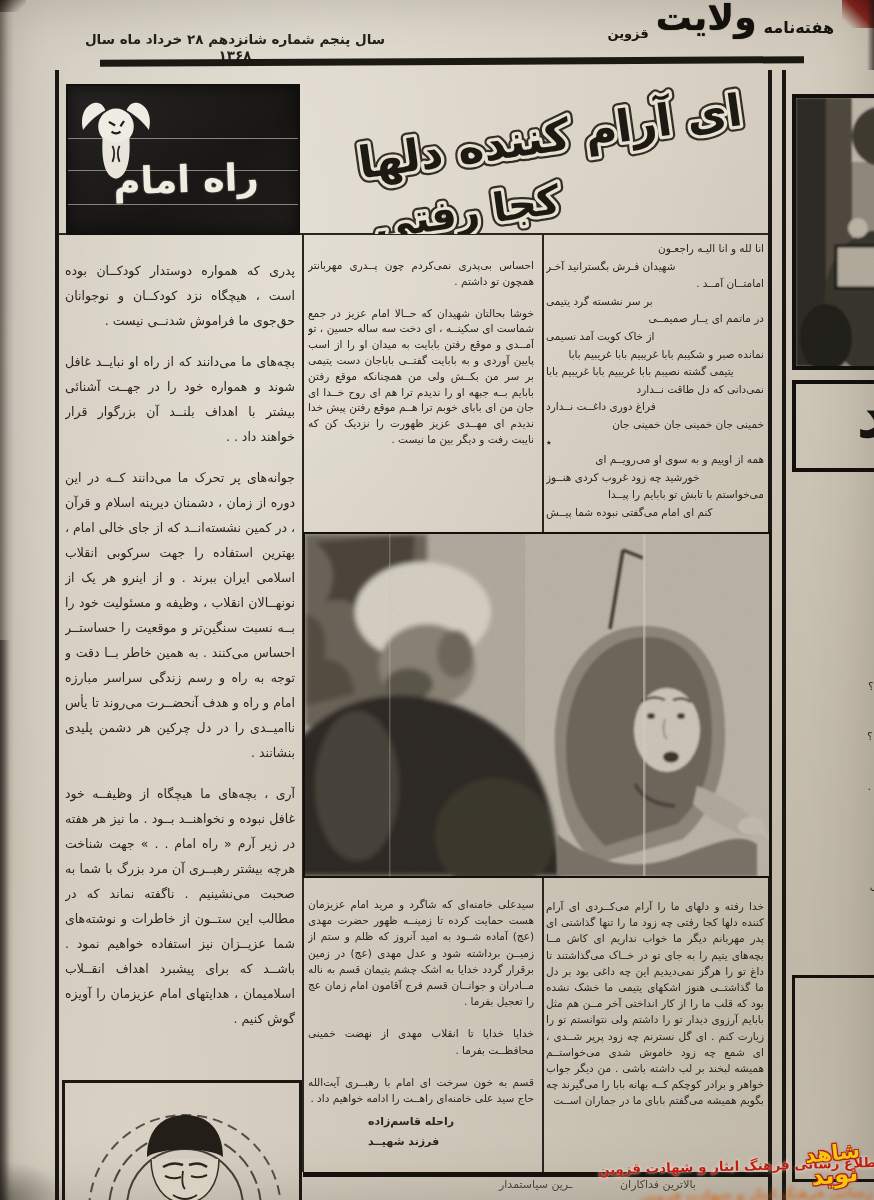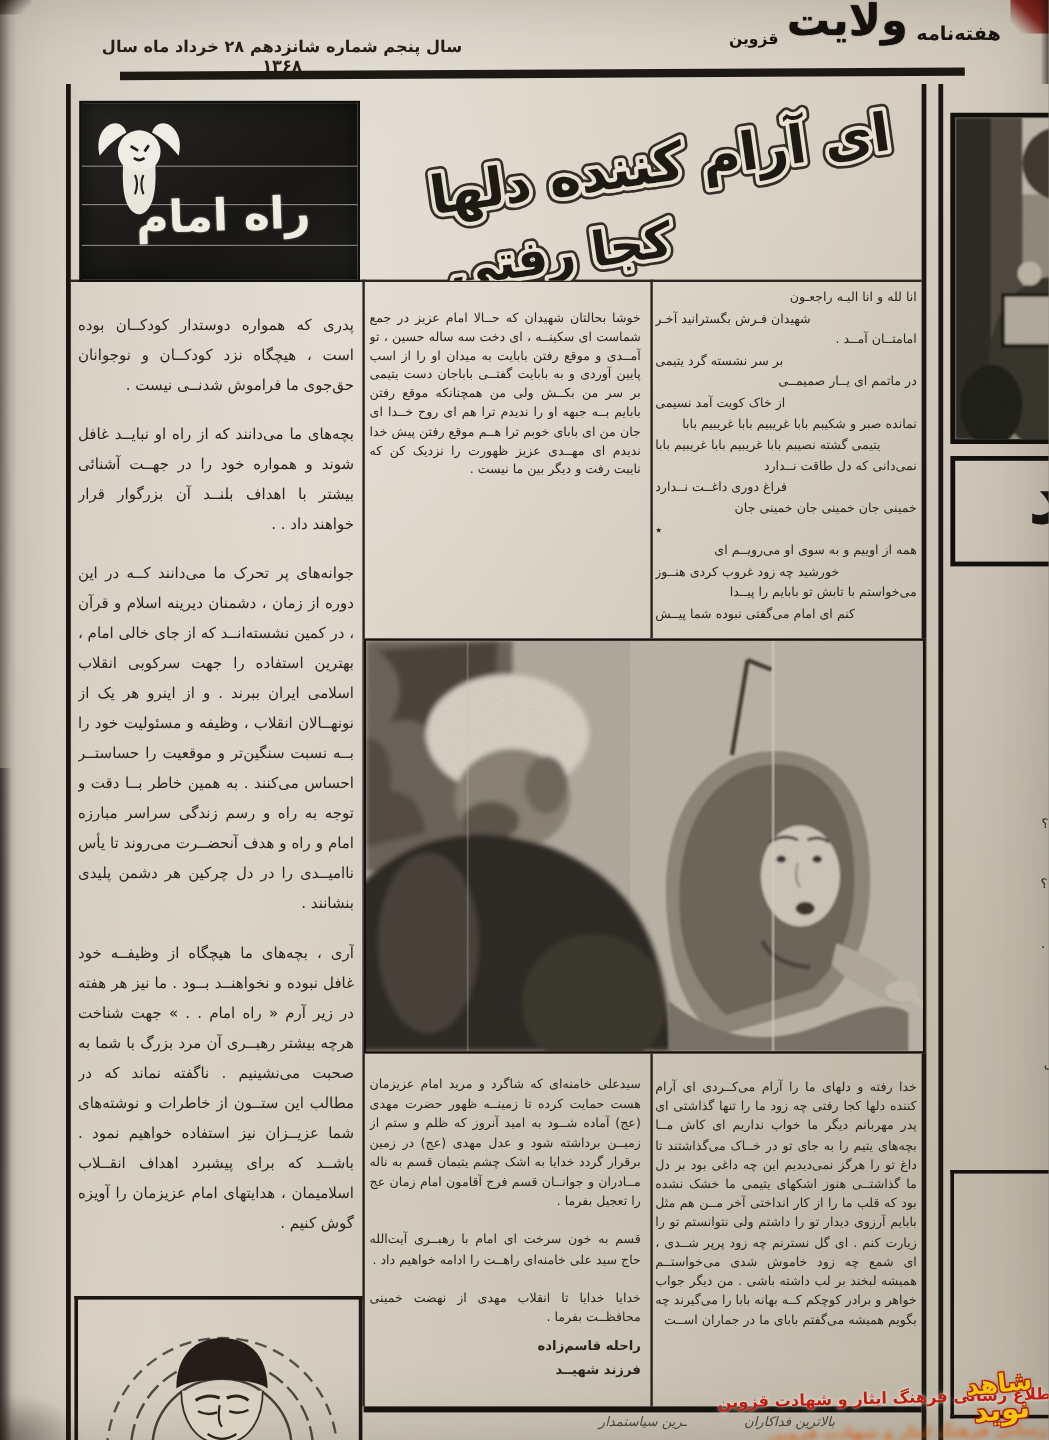--- a/index.html
+++ b/index.html
@@ -57,29 +57,29 @@
   .col{overflow:hidden;text-align:justify;}
   .para{margin:16px 0 6px 0;}
   #col-left{left:6px;top:172px;width:230px;height:832px;font-size:12.5px;line-height:25px;}
   #col-left .para{margin-bottom:9px;}
   #col-mid{left:249px;top:172px;width:226px;height:288px;font-size:10.5px;line-height:15.8px;}
   #col-poem{left:487px;top:170px;width:218px;height:292px;font-size:10.5px;}
   .poem-line{min-height:17.6px;line-height:17.6px;white-space:nowrap;overflow:hidden;text-align:right;letter-spacing:-.2px;}
   .poem-line:nth-child(even){text-align:left;}
   #col-bp-right{left:487px;top:812px;width:218px;height:288px;font-size:10.5px;line-height:16.2px;}
   #col-bp-left{left:249px;top:810px;width:226px;height:292px;font-size:10.5px;line-height:16.2px;}
-  .signature{margin-top:6px;text-align:right;font-weight:bold;font-size:11px;line-height:20px;padding-left:60px;}
+  .signature{margin-top:6px;text-align:left;font-weight:bold;font-size:11px;line-height:20px;padding-left:60px;}
 
   
   .photo{left:244px;top:462px;width:464px;height:342px;border:2px solid #14110d;background:#b3ada1;overflow:hidden;}
 
   
   .sketch-box{left:3px;top:1010px;width:234px;height:120px;border:3px solid #1b1813;border-bottom:none;overflow:hidden;}
 
-  .bottom-frag{top:1108px;font-size:11px;color:rgba(42,37,31,.8);white-space:nowrap;direction:rtl;font-style:italic;}
+  .bottom-frag{top:1108px;font-size:11px;color:rgba(42,37,31,.8);white-space:nowrap;direction:rtl;}
   #bfrag-r{left:561px;}
   #bfrag-l{left:440px;}
 
   
   .sidebar{left:782px;top:70px;width:92px;height:1130px;border-left:4px solid #1a1712;}
   .sb-photo{left:6px;top:24px;width:118px;height:268px;border:4px solid #12100c;background:#938c7e;overflow:hidden;}
   .sb-head-box{left:6px;top:310px;width:120px;height:84px;border:4px solid #12100c;overflow:hidden;}
   .sb-head{position:absolute;right:-34px;top:-6px;font-size:64px;font-weight:900;color:#17130e;letter-spacing:-2px;direction:rtl;white-space:nowrap;}
   .sb-frags{left:6px;top:404px;width:150px;}
   .sb-line{min-height:25px;line-height:25px;font-size:11px;white-space:nowrap;direction:rtl;text-align:right;color:#2a251f;}
@@ -162,20 +162,21 @@
         <div class="poem-line">نمی‌دانی که دل طاقت نــدارد</div>
         <div class="poem-line">فراغ دوری داغــت نــدارد</div>
         <div class="poem-line">خمینی جان خمینی جان خمینی جان</div>
         <div class="poem-line">٭</div>
         <div class="poem-line">همه از اوییم و به سوی او می‌رویــم ای</div>
         <div class="poem-line">خورشید چه زود غروب کردی هنــوز</div>
         <div class="poem-line">می‌خواستم با تابش تو بابایم را پیــدا</div>
         <div class="poem-line">کنم ای امام می‌گفتی نبوده شما پیــش</div>
       </div>
     <div class="abs col rtl" id="col-mid">
+        <div class="para">احساس بی‌پدری نمی‌کردم چون پــدری مهربانتر همچون تو داشتم .</div>
         <div class="para">خوشا بحالتان شهیدان که حــالا امام عزیز در جمع شماست ای سکینــه ، ای دخت سه ساله حسین ، تو آمــدی و موقع رفتن بابایت به میدان او را از اسب پایین آوردی و به بابایت گفتــی باباجان دست یتیمی بر سر من بکــش ولی من همچنانکه موقع رفتن بابایم بــه جبهه او را ندیدم ترا هم ای روح خــدا ای جان من ای بابای خوبم ترا هــم موقع رفتن پیش خدا ندیدم ای مهــدی عزیز ظهورت را نزدیک کن که نایبت رفت و دیگر بین ما نیست .</div>
       </div>
     <div class="abs col rtl" id="col-left">
         <div class="para">پدری که همواره دوستدار کودکــان بوده است ، هیچگاه نزد کودکــان و نوجوانان حق‌جوی ما فراموش شدنــی نیست .</div>
         <div class="para">بچه‌های ما می‌دانند که از راه او نبایــد غافل شوند و همواره خود را در جهــت آشنائی بیشتر با اهداف بلنــد آن بزرگوار قرار خواهند داد . .</div>
         <div class="para">جوانه‌های پر تحرک ما می‌دانند کــه در این دوره از زمان ، دشمنان دیرینه اسلام و قرآن ، در کمین نشسته‌انــد که از جای خالی امام ، بهترین استفاده را جهت سرکوبی انقلاب اسلامی ایران ببرند . و از اینرو هر یک از نونهــالان انقلاب ، وظیفه و مسئولیت خود را بــه نسبت سنگین‌تر و موقعیت را حساستــر احساس می‌کنند . به همین خاطر بــا دقت و توجه به راه و رسم زندگی سراسر مبارزه امام و راه و هدف آنحضــرت می‌روند تا یأس ناامیــدی را در دل چرکین هر دشمن پلیدی بنشانند .</div>
         <div class="para">آری ، بچه‌های ما هیچگاه از وظیفــه خود غافل نبوده و نخواهنــد بــود . ما نیز هر هفته در زیر آرم « راه امام . . » جهت شناخت هرچه بیشتر رهبــری آن مرد بزرگ با شما به صحبت می‌نشینیم . ناگفته نماند که در مطالب این ستــون از خاطرات و نوشته‌های شما عزیــزان نیز استفاده خواهیم نمود . باشــد که برای پیشبرد اهداف انقــلاب اسلامیمان ، هدایتهای امام عزیزمان را آویزه گوش کنیم .</div>
       </div>
 
     <div class="abs photo">
@@ -227,22 +228,22 @@
         <rect width="464" height="342" filter="url(#grain)"></rect>
       </svg>
     </div>
 
     <div class="abs col rtl" id="col-bp-right">
         <div class="para">خدا رفته و دلهای ما را آرام می‌کــردی ای آرام کننده دلها کجا رفتی چه زود ما را تنها گذاشتی ای پدر مهربانم دیگر ما خواب نداریم ای کاش مــا بچه‌های یتیم را به جای تو در خــاک می‌گذاشتند تا داغ تو را هرگز نمی‌دیدیم این چه داغی بود بر دل ما گذاشتــی هنوز اشکهای یتیمی ما خشک نشده بود که قلب ما را از کار انداختی آخر مــن هم مثل بابایم آرزوی دیدار تو را داشتم ولی نتوانستم تو را زیارت کنم . ای گل نسترنم چه زود پرپر شــدی ، ای شمع چه زود خاموش شدی می‌خواستــم همیشه لبخند بر لب داشته باشی . من دیگر جواب خواهر و برادر کوچکم کــه بهانه بابا را می‌گیرند چه بگویم همیشه می‌گفتم بابای ما در جماران اســت</div>
       </div>
     <div class="abs col rtl" id="col-bp-left">
       <div>
           <div class="para">سیدعلی خامنه‌ای که شاگرد و مرید امام عزیزمان هست حمایت کرده تا زمینــه ظهور حضرت مهدی (عج) آماده شــود به امید آنروز که ظلم و ستم از زمیــن برداشته شود و عدل مهدی (عج) در زمین برقرار گردد خدایا به اشک چشم یتیمان قسم به ناله مــادران و جوانــان قسم فرج آقامون امام زمان عج را تعجیل بفرما .</div>
+          <div class="para">خدایا خدایا تا انقلاب مهدی از نهضت خمینی محافظــت بفرما .</div>
           <div class="para">قسم به خون سرخت ای امام با رهبــری آیت‌الله حاج سید علی خامنه‌ای راهــت را ادامه خواهیم داد .</div>
-          <div class="para">خدایا خدایا تا انقلاب مهدی از نهضت خمینی محافظــت بفرما .</div>
         </div>
       <div class="signature">
         <div>راحله قاسم‌زاده</div>
         <div>فرزند شهیــد</div>
       </div>
     </div>
 
     <div class="abs sketch-box">
       <svg width="234" height="120" viewBox="0 0 234 120">
         <g stroke="#352f28" fill="none" stroke-width="2">

